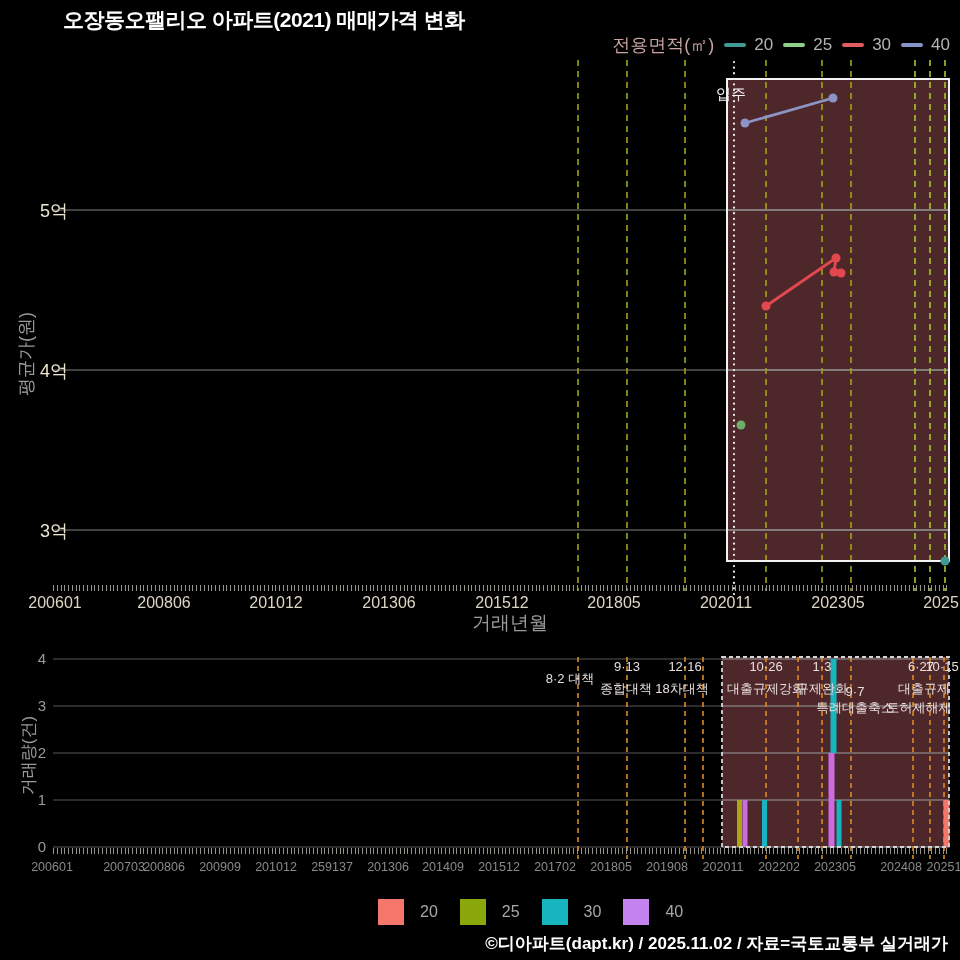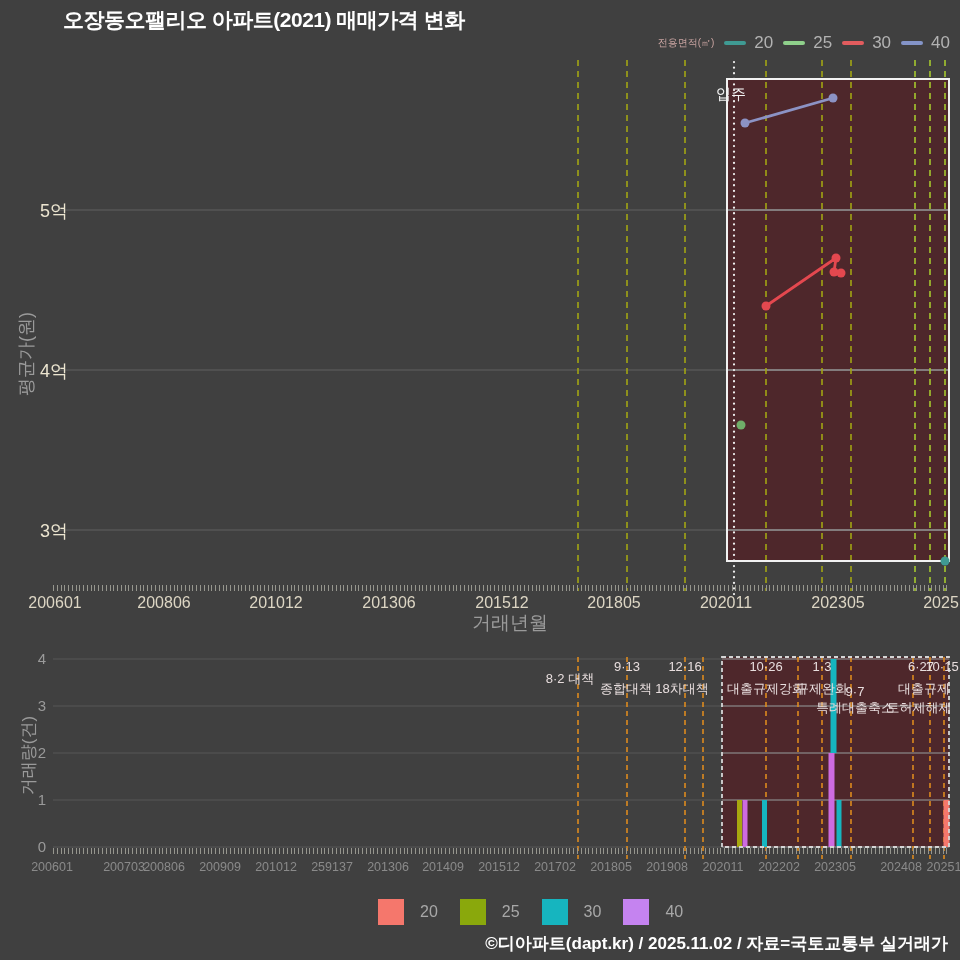--- a/index.html
+++ b/index.html
@@ -1,23 +1,23 @@
 <!DOCTYPE html>
 <html><head>
 <meta charset="utf-8">
 <style>
   html,body{margin:0;padding:0;background:#2a2a2a;}
-  .page{position:relative;width:960px;height:960px;background:#404040;overflow:hidden;
+  .page{position:relative;width:960px;height:960px;background:#000000;overflow:hidden;
         font-family:"Liberation Sans","DejaVu Sans",sans-serif;}
   #chart-svg{position:absolute;left:0;top:0;}
   #labels{position:absolute;left:0;top:0;width:960px;height:960px;pointer-events:none;}
   #labels > div{position:absolute;}
   .page-title{left:63px;top:6px;font-size:21px;font-weight:bold;color:#ffffff;letter-spacing:-0.5px;}
   .legend-top{position:absolute;right:10px;top:33px;display:flex;align-items:center;gap:10px;}
-  .legend-top .lt-label{font-size:10px;color:#c9a4a1;}
+  .legend-top .lt-label{font-size:18px;color:#c9a4a1;}
   .legend-top .lt-item{display:flex;align-items:center;gap:8px;}
   .lt-line{display:inline-block;width:22px;height:3.5px;border-radius:2px;}
   .lt-num{font-size:17px;color:#b2b2b2;}
   .ylab-price{font-size:18px;color:#ece5d0;text-align:right;width:58px;padding-left:10px;}
   .xlab-price{font-size:16px;color:#ddd6c4;text-align:center;width:90px;}
   .ylab-vol{font-size:15px;color:#9a9a9a;text-align:right;width:46px;}
   .xlab-vol{font-size:12.5px;color:#8a8a8a;text-align:center;width:58px;}
   .axis-title{font-size:18px;color:#9a9a9a;text-align:center;}
   .anno{font-size:13px;color:#e8dede;text-align:center;width:120px;white-space:nowrap;}
   .movein-label{font-size:15px;color:#f2f2f2;}

